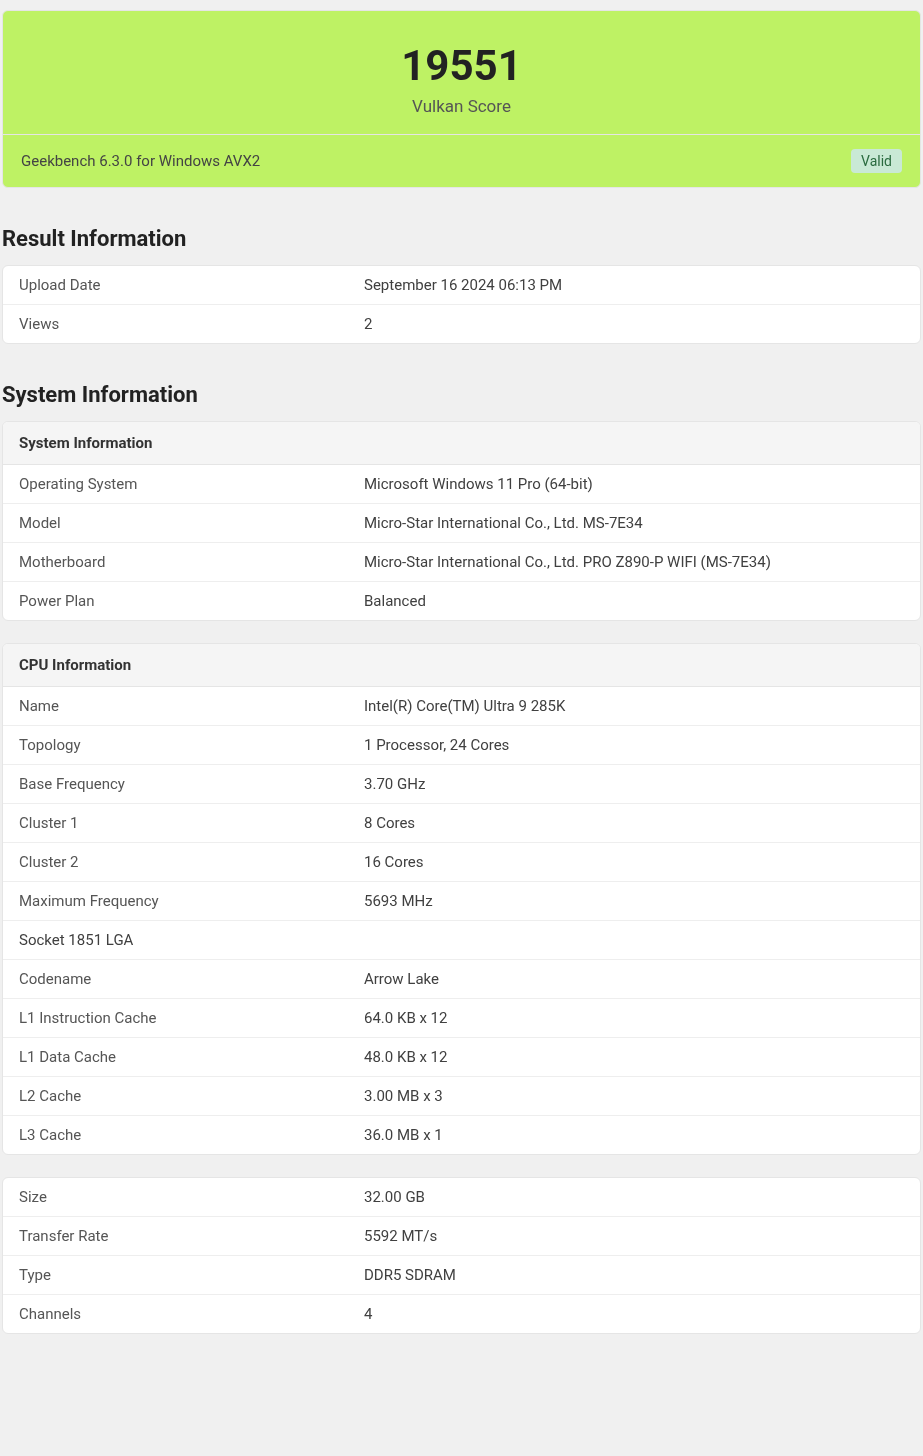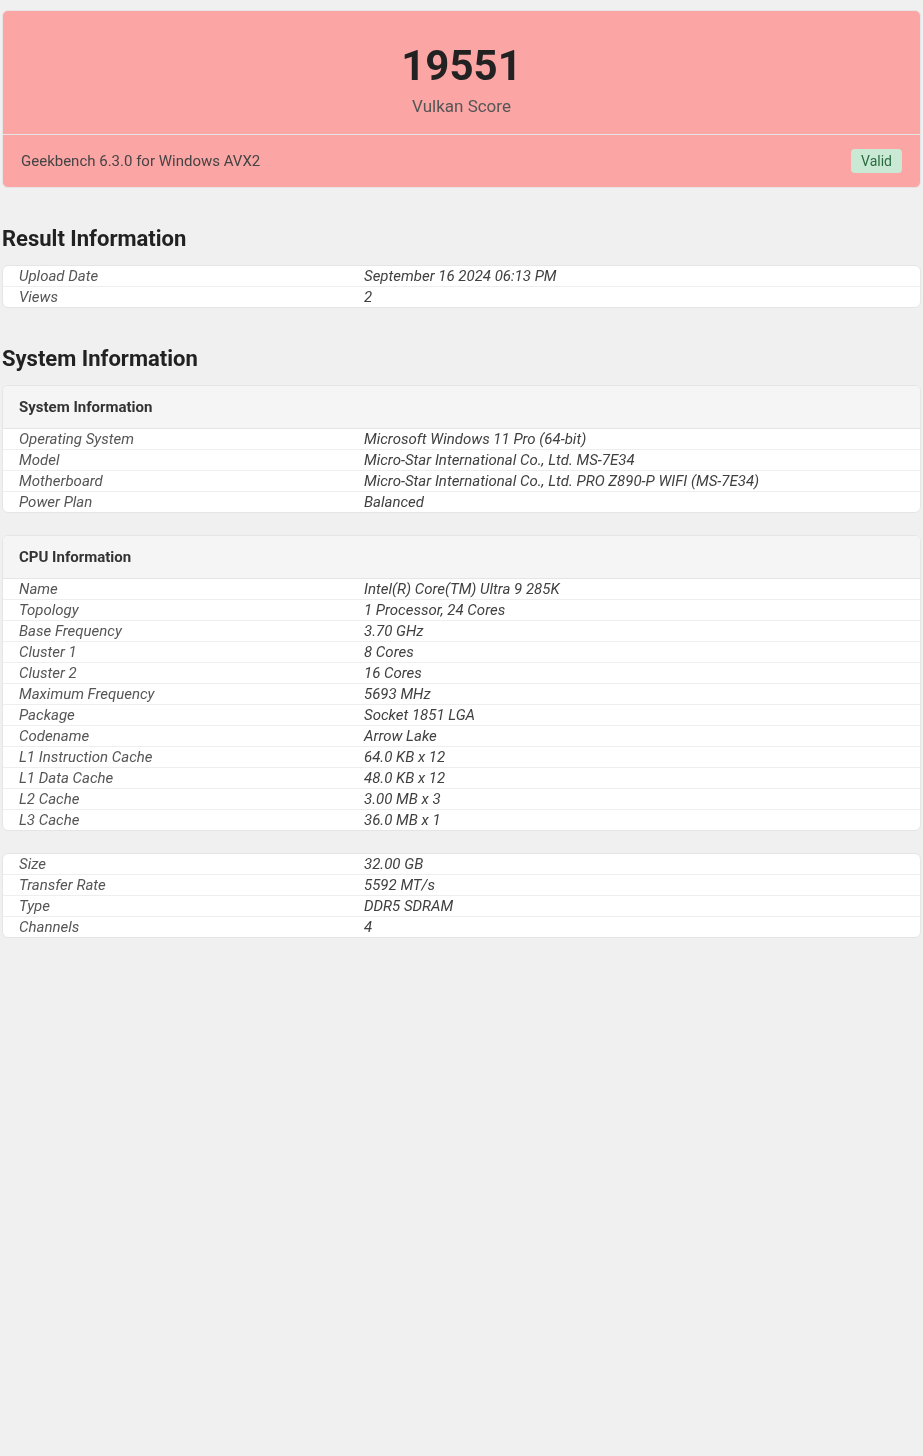--- a/index.html
+++ b/index.html
@@ -3,21 +3,21 @@
 <meta charset="utf-8">
 <style>
   * { box-sizing: border-box; margin: 0; padding: 0; }
   body {
     font-family: -apple-system, BlinkMacSystemFont, "Segoe UI", Roboto, Helvetica, Arial, sans-serif;
     background: #f0f0f0;
     color: #333;
     width: 923px;
   }
   .score-card {
-    background: #fca5a5;
+    background: #bef264;
     border: 1px solid #e5e5e5;
     border-radius: 6px;
     margin: 10px 2px 0 2px;
   }
   .score-top {
     text-align: center;
     padding: 30px 0 18px 0;
   }
   .score-number {
     font-size: 42px;
@@ -65,22 +65,21 @@
     background: #f5f5f5;
     font-weight: 700;
     font-size: 15px;
     color: #333;
     padding: 12px 16px;
     border-bottom: 1px solid #e5e5e5;
   }
   .info-row {
     display: flex;
     border-bottom: 1px solid #eee;
-    padding: 1px 16px;
-    font-style: italic;
+    padding: 10px 16px;
   }
   .info-row:last-child {
     border-bottom: none;
   }
   .info-key {
     width: 345px;
     font-size: 15px;
     color: #555;
   }
   .info-val {
@@ -157,21 +156,20 @@
   </div>
   <div class="info-row">
     <div class="info-key">Cluster 2</div>
     <div class="info-val">16 Cores</div>
   </div>
   <div class="info-row">
     <div class="info-key">Maximum Frequency</div>
     <div class="info-val">5693 MHz</div>
   </div>
   <div class="info-row">
-    <div class="info-key">Package</div>
     <div class="info-val">Socket 1851 LGA</div>
   </div>
   <div class="info-row">
     <div class="info-key">Codename</div>
     <div class="info-val">Arrow Lake</div>
   </div>
   <div class="info-row">
     <div class="info-key">L1 Instruction Cache</div>
     <div class="info-val">64.0 KB x 12</div>
   </div>

